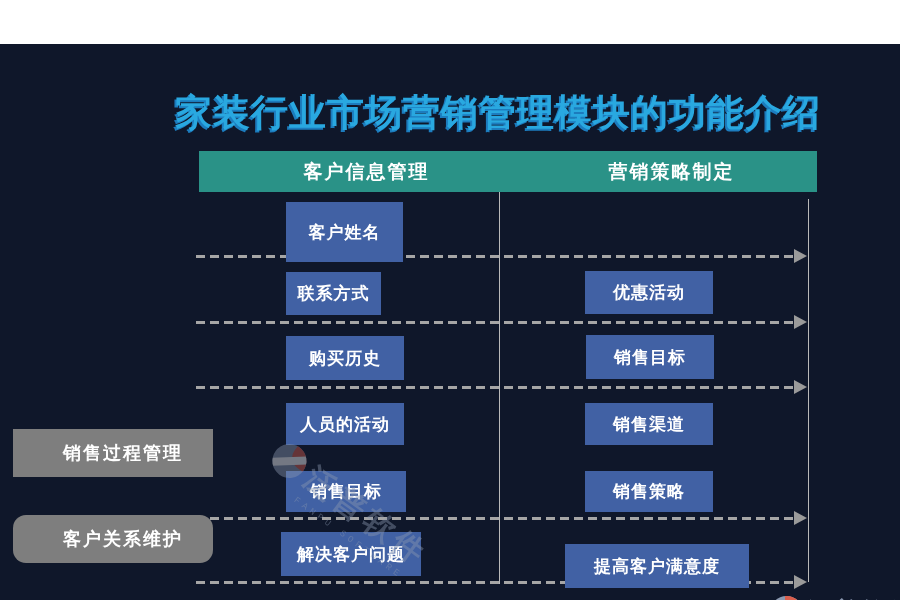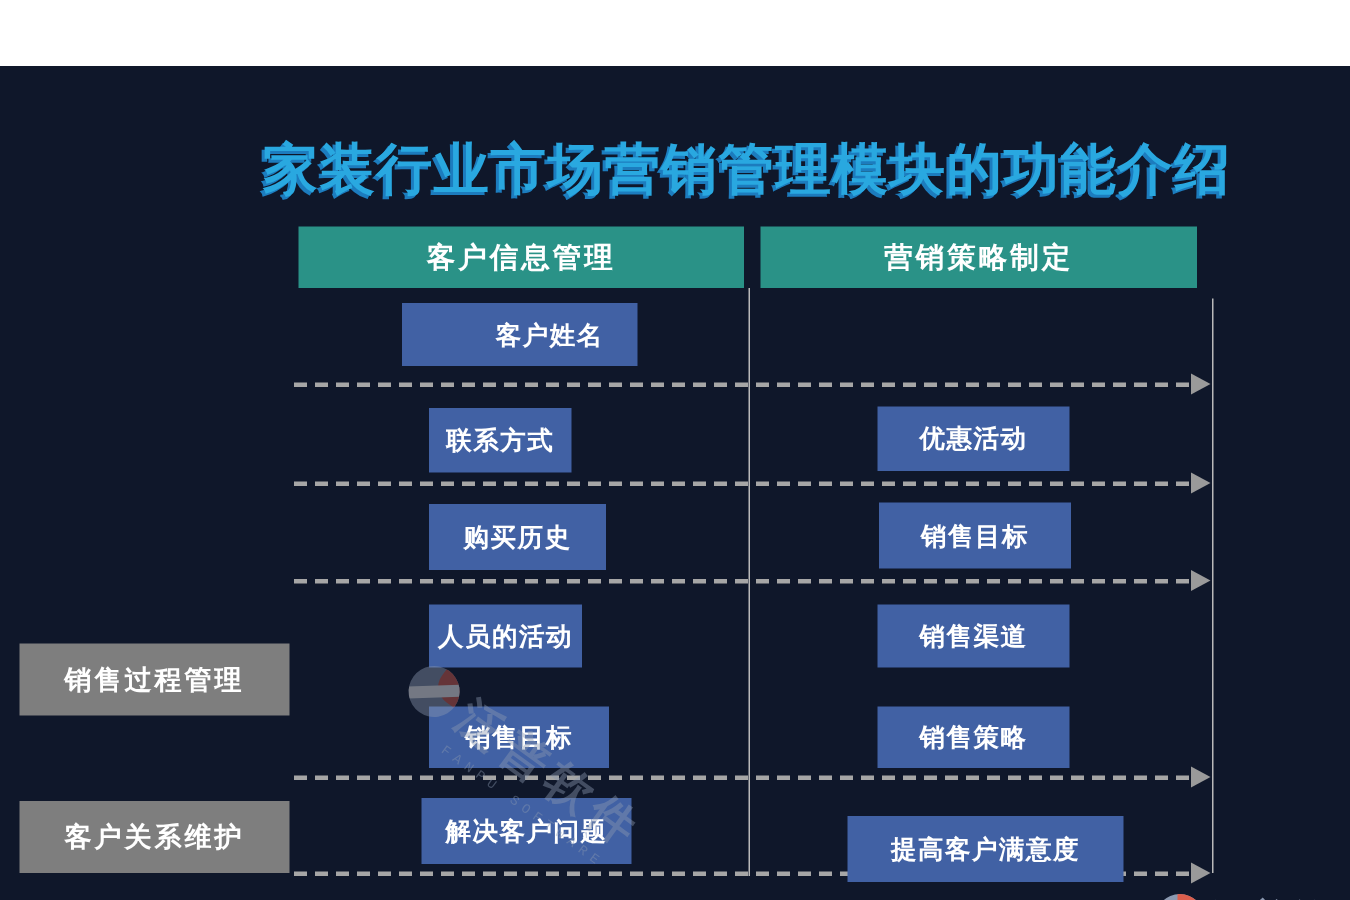--- a/index.html
+++ b/index.html
@@ -11,21 +11,21 @@
   
   .title{
     position:absolute;top:44px;left:498px;transform:translateX(-50%);
     white-space:nowrap;font-size:37px;font-weight:bold;letter-spacing:1px;
     color:#29A8E0;text-shadow:-2px 2px 0 #1C7CBE;
   }
   
   .col-header{
     position:absolute;top:107px;height:41px;background:#2A9287;
     color:#fff;font-size:19px;font-weight:bold;letter-spacing:2px;
-    display:flex;align-items:center;justify-content:center;
+    display:flex;align-items:center;justify-content:center;padding-left:19px;
   }
   .col-header.left{left:199px;width:297px;}
   .col-header.right{left:507px;width:291px;}
   
   .vline{position:absolute;width:1px;background:#b9b9b9;}
   .vline.center{left:499px;top:148px;height:392px;}
   .vline.rightside{left:808px;top:155px;height:383px;}
   
   .dashed-arrow{
     position:absolute;left:196px;width:598px;height:3px;
@@ -37,21 +37,21 @@
   }
   
   .item-box{
     position:absolute;background:#4161A4;color:#fff;font-weight:bold;font-size:17px;
     display:flex;align-items:center;justify-content:center;letter-spacing:1px;white-space:nowrap;
   }
   
   .side-label{
     position:absolute;left:13px;width:180px;height:48px;background:#7E7E7E;
     color:#fff;font-size:18px;font-weight:bold;letter-spacing:2px;
-    display:flex;align-items:center;justify-content:center;
+    display:flex;align-items:center;justify-content:center;padding-left:20px;
   }
   
   .logo-circle{position:relative;border-radius:50%;overflow:hidden;background:#8b99b0;flex:none;}
   .logo-circle::before{
     content:'';position:absolute;background:#DB5E4C;width:62%;height:58%;
     right:-6%;top:-6%;border-radius:0 100% 0 62%;
   }
   .logo-circle::after{
     content:'';position:absolute;width:150%;height:24%;background:#fff;
     transform:rotate(-38deg);top:36%;left:-22%;
@@ -84,35 +84,35 @@
 
   <div class="vline center"></div>
   <div class="vline rightside"></div>
 
   <div class="dashed-arrow" style="top:211px;"></div>
   <div class="dashed-arrow" style="top:277px;"></div>
   <div class="dashed-arrow" style="top:342px;"></div>
   <div class="dashed-arrow" style="top:473px;"></div>
   <div class="dashed-arrow" style="top:537px;"></div>
 
-  <div class="item-box" style="left:268px;top:158px;width:117px;height:42px;padding-left:40px;">客户姓名</div>
+  <div class="item-box" style="left:286px;top:158px;width:117px;height:60px;">客户姓名</div>
   <div class="item-box" style="left:286px;top:228px;width:95px;height:43px;">联系方式</div>
   <div class="item-box" style="left:286px;top:292px;width:118px;height:44px;">购买历史</div>
-  <div class="item-box" style="left:286px;top:359px;width:102px;height:42px;">人员的活动</div>
+  <div class="item-box" style="left:286px;top:359px;width:118px;height:42px;">人员的活动</div>
   <div class="item-box" style="left:286px;top:427px;width:120px;height:41px;">销售目标</div>
   <div class="item-box" style="left:281px;top:488px;width:140px;height:44px;">解决客户问题</div>
 
   <div class="item-box" style="left:585px;top:227px;width:128px;height:43px;">优惠活动</div>
   <div class="item-box" style="left:586px;top:291px;width:128px;height:44px;">销售目标</div>
   <div class="item-box" style="left:585px;top:359px;width:128px;height:42px;">销售渠道</div>
   <div class="item-box" style="left:585px;top:427px;width:128px;height:41px;">销售策略</div>
   <div class="item-box" style="left:565px;top:500px;width:184px;height:44px;">提高客户满意度</div>
 
   <div class="side-label" style="top:385px;">销售过程管理</div>
-  <div class="side-label" style="top:490px;">客户关系维护</div>
+  <div class="side-label" style="top:471px;border-radius:13px;">客户关系维护</div>
 
   <div class="watermark">
     <div class="wm-row">
       <div class="logo-circle"></div>
       <div class="wm-brand">泛普软件</div>
     </div>
     <div class="wm-sub">FANPU SOFTWARE</div>
   </div>
 
   <div class="footer-logo">

